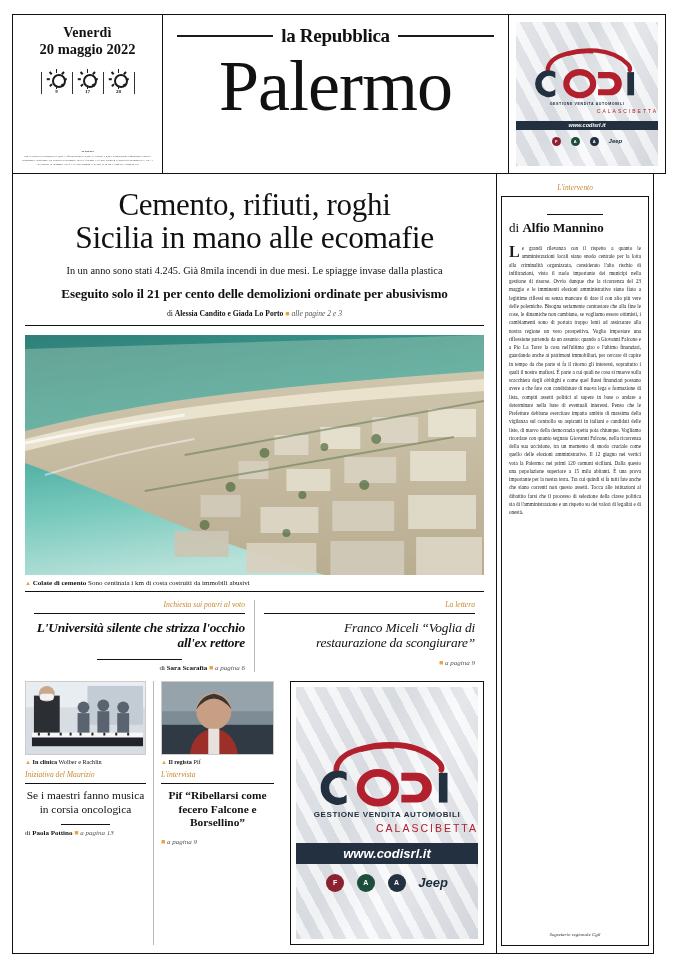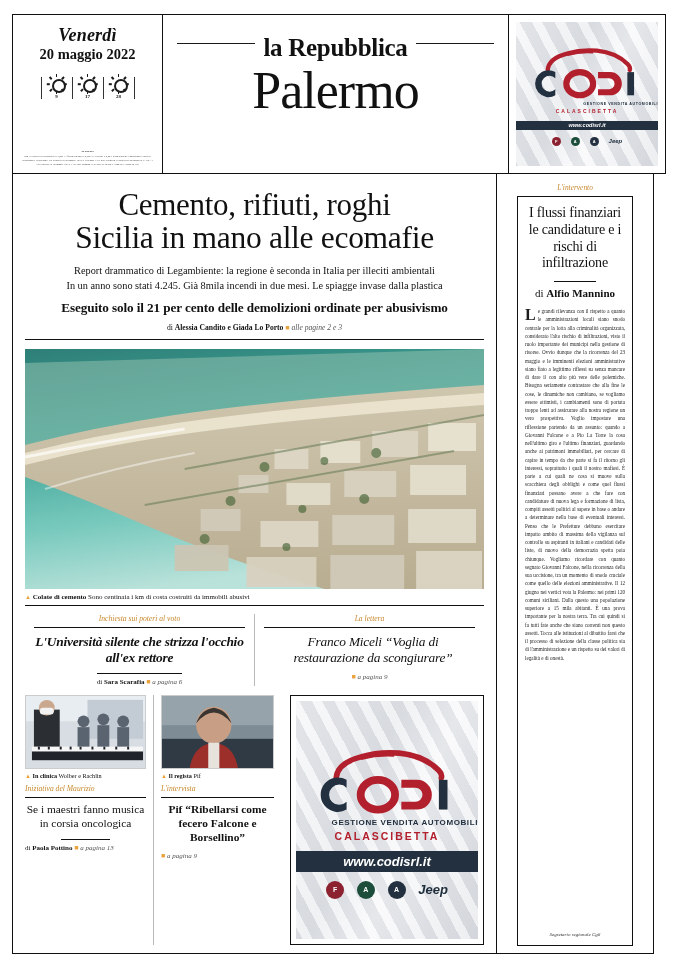--- a/index.html
+++ b/index.html
@@ -13,21 +13,21 @@
   .page { position: relative; width: 678px; height: 973px; padding: 14px 12px; }
 
   
   .masthead { display: flex; align-items: stretch; height: 160px; }
 
   .dateblock {
     width: 150px; border: 1px solid #111; border-right: none;
     padding: 10px 6px 4px; text-align: center;
     display: flex; flex-direction: column;
   }
-  .weekday { font-size: 18px; font-weight: bold; letter-spacing: .2px; line-height: 1.15; font-style: italic; }
+  .weekday { font-size: 14px; font-weight: bold; letter-spacing: .2px; line-height: 1.15; }
   .datefull { font-size: 14.5px; font-weight: bold; line-height: 1.2; }
 
   .weather { display: flex; justify-content: center; align-items: flex-end; gap: 2px; margin-top: 11px; }
   .wsep { width: 1px; height: 22px; background: #333; margin: 0 3px; }
   .wcell { display: flex; flex-direction: column; align-items: center; }
   .sun { width: 20px; height: 20px; position: relative; }
   .sun::before {
     content: ""; position: absolute; left: 5px; top: 5px;
     width: 10px; height: 10px; border-radius: 50%;
     border: 2px solid #1a1a1a;
@@ -43,23 +43,23 @@
   }
   .fineprint .fp-h { font-weight: bold; font-size: 2.8px; display: block; margin-bottom: .5px; }
 
   .titleblock {
     flex: 1; border: 1px solid #111; border-right: none;
     display: flex; flex-direction: column; align-items: center;
     justify-content: flex-start; padding-top: 10px; position: relative;
   }
   .repline { display: flex; align-items: center; width: 92%; gap: 8px; }
   .repline .rule { flex: 1; height: 1.6px; background: #1a1a1a; }
-  .repub { font-size: 25px; font-weight: bold; letter-spacing: -.3px; white-space: nowrap; margin-top: 9px; }
+  .repub { font-size: 19px; font-weight: bold; letter-spacing: -.3px; white-space: nowrap; }
   .palermo {
-    font-size: 52px; font-weight: normal; letter-spacing: -1px;
+    font-size: 72px; font-weight: normal; letter-spacing: -1px;
     line-height: .98; margin-top: 4px;
   }
 
   .adtop {
     width: 158px; border: 1px solid #111; padding: 7px;
     display: flex; align-items: center; justify-content: center;
   }
 
   
   .codi {
@@ -70,67 +70,67 @@
   .codi::before {
     content: ""; position: absolute; inset: -20%;
     background: repeating-linear-gradient(62deg, rgba(255,255,255,.85) 0 9px, rgba(186,191,199,.5) 9px 20px);
     opacity: .55;
   }
   .codi > * { position: relative; z-index: 2; }
   .codi-car { width: 68%; max-width: 130px; }
   .codi-word { width: 86%; max-width: 160px; margin-top: -7%; }
   .codi-sub {
     font-family: "Liberation Sans", sans-serif; font-weight: bold;
-    color: #22303f; letter-spacing: .6px; text-align: right; width: 100%;
+    color: #22303f; letter-spacing: .6px; text-align: center; width: 100%;
   }
   .codi-city {
-    font-family: "Liberation Sans", sans-serif; font-weight: bold;
-    color: #b3202d; letter-spacing: 2px; text-align: center; width: 100%;
+    font-family: "Liberation Sans", sans-serif; font-weight: normal;
+    color: #b3202d; letter-spacing: 2px; text-align: right; width: 100%;
   }
   .codi-urlbar {
     width: 100%; background: #22303f; text-align: center; margin-top: 5%;
     font-family: "Liberation Sans", sans-serif; font-weight: bold;
     color: #fff; font-style: italic;
   }
   .codi-brands { display: flex; gap: 7%; align-items: center; justify-content: center; width: 100%; margin-top: 5%; }
   .brand-badge { border-radius: 50%; display: flex; align-items: center; justify-content: center; color: #fff; font-family: "Liberation Sans", sans-serif; font-weight: bold; }
   .jeep-txt { font-family: "Liberation Sans", sans-serif; font-weight: bold; color: #1d2d3c; font-style: italic; }
 
   
   .adtop .codi-sub { font-size: 3.6px; }
   .adtop .codi-city { font-size: 5px; margin-top: 2px; }
   .adtop .codi-urlbar { font-size: 5.5px; padding: 1.5px 0; }
   .adtop .brand-badge { width: 9px; height: 9px; font-size: 4px; }
   .adtop .jeep-txt { font-size: 6px; }
 
   
   .body-wrap { display: flex; gap: 0; margin-top: 0; height: 780px; }
   .leftcol { width: 484px; border: 1px solid #111; border-top: none; border-right: none; padding: 14px 12px 8px; display: flex; flex-direction: column; }
-  .rightcol { width: 158px; border: 1px solid #111; border-top: none; padding: 6px 20px 7px; display: flex; flex-direction: column; }
+  .rightcol { width: 158px; border: 1px solid #111; border-top: none; padding: 6px 4px 7px; display: flex; flex-direction: column; }
 
   .lead-h1 { text-align: center; font-size: 31px; line-height: 1.08; letter-spacing: -.3px; font-weight: normal; }
   .lead-h1 .l2 { display: block; font-size: 31.5px; }
   .lead-sub { text-align: center; font-size: 10.3px; line-height: 1.38; margin-top: 9px; }
   .lead-sub2 { text-align: center; font-size: 13.2px; font-weight: bold; margin-top: 7px; letter-spacing: -.1px; }
   .byline-c { text-align: center; margin-top: 7px; font-size: 7.6px; }
   .byline-c .auth { font-weight: bold; }
   .byline-c .pg { font-style: italic; color: #555; }
   .bullet { color: #e8a33d; font-size: 7px; }
   .hr-thin { height: 1px; background: #111; margin: 7px 0 0; }
 
   
   .photo { position: relative; height: 240px; margin-top: 9px; overflow: hidden; }
   .photo svg { display: block; width: 100%; height: 100%; }
   .caption { font-size: 7px; margin-top: 4px; padding-bottom: 4px; border-bottom: 1.5px solid #111; }
   .caption .cb { font-weight: bold; }
   .tri { color: #e8a33d; font-size: 6px; }
 
   
   .teasers { display: flex; margin-top: 8px; }
-  .teaser { flex: 1; padding: 0 9px; text-align: center; }
+  .teaser { flex: 1; padding: 0 9px; text-align: right; }
   .teaser + .teaser { border-left: 1px solid #b9b9b9; }
   .kicker { font-size: 7.6px; font-style: italic; color: #c8892e; margin-bottom: 4px; }
   .krule { height: 1px; background: #111; margin: 0 0 6px; }
   .t-head { font-size: 13.4px; line-height: 1.17; font-weight: bold; letter-spacing: -.2px; font-style: italic; }
   .t-head.light { font-weight: normal; margin-left: 7px; }
   .t-by { margin-top: 8px; font-size: 7px; }
   .t-by .brule { height: 1px; background: #111; width: 40%; margin: 0 auto 4px; }
   .t-by .auth { font-weight: bold; }
   .t-by .pg { font-style: italic; color: #555; }
 
@@ -149,21 +149,21 @@
   .adbig .codi-sub { font-size: 8px; }
   .adbig .codi-city { font-size: 10.5px; margin-top: 3px; }
   .adbig .codi-urlbar { font-size: 13px; padding: 3px 0; }
   .adbig .brand-badge { width: 18px; height: 18px; font-size: 7px; }
   .adbig .jeep-txt { font-size: 13px; }
 
   
   .r-kicker { font-size: 7.4px; font-style: italic; color: #c8892e; text-align: center; padding: 3px 0 4px; }
   .r-inner { border: 1px solid #111; padding: 8px 7px; flex: 1; display: flex; flex-direction: column; }
   .r-head { text-align: center; font-size: 14px; line-height: 1.2; letter-spacing: -.2px; }
-  .r-by { text-align: center; font-size: 11px; margin-top: 9px; }
+  .r-by { font-size: 13px; margin-top: 9px; }
   .r-by .brule { height: 1px; background: #111; width: 42%; margin: 0 auto 5px; }
   .r-by .auth { font-weight: bold; }
   .r-body { font-size: 5.1px; line-height: 1.62; text-align: justify; margin-top: 8px; flex: 1; overflow: hidden; color: #1d1d1d; }
   .r-body .dropcap { float: left; font-size: 16px; line-height: .85; font-weight: bold; padding: 1px 2px 0 0; }
   .r-credit { font-size: 5px; font-style: italic; text-align: center; margin-top: 4px; color: #333; }
 </style>
 </head>
 <body>
 
 <div class="page">
@@ -287,21 +287,20 @@
   <div class="body-wrap">
 
     <div class="leftcol">
 
       <h1 class="lead-h1">
         <span>Cemento, rifiuti, roghi</span>
         <span class="l2">Sicilia in mano alle ecomafie</span>
       </h1>
 
       <div class="lead-sub">
-        <div>Report drammatico di Legambiente: la regione è seconda in Italia per illeciti ambientali</div>
         <div>In un anno sono stati 4.245. Già 8mila incendi in due mesi. Le spiagge invase dalla plastica</div>
       </div>
 
       <div class="lead-sub2">Eseguito solo il 21 per cento delle demolizioni ordinate per abusivismo</div>
 
       <div class="byline-c">
         <span>di</span>
         <span class="auth">Alessia Candito e Giada Lo Porto</span>
         <span class="bullet">■</span>
         <span class="pg">alle pagine 2 e 3</span>
@@ -492,21 +491,20 @@
               <div class="jeep-txt">Jeep</div>
             </div>
           </div>
         </div>
       </div>
     </div>
 
     <div class="rightcol">
       <div class="r-kicker">L'intervento</div>
       <div class="r-inner">
-        <div class="r-head">I flussi finanziari le candidature e i rischi di infiltrazione</div>
         <div class="r-by">
           <div class="brule"></div>
           <span>di</span>
           <span class="auth">Alfio Mannino</span>
         </div>
         <div class="r-body">
           <span class="dropcap">L</span><span>e grandi rilevanza con il rispetto a quanto le amministrazioni locali siano snodo centrale per la lotta alla criminalità organizzata, considerato l'alto rischio di infiltrazioni, visto il ruolo importante dei municipi nella gestione di risorse. Ovvio dunque che la ricorrenza del 23 maggio e le imminenti elezioni amministrative siano fiato a legittimo riflessi su senza mancare di dare il con alto più vere delle polemiche. Bisogna seriamente contrastare che alla fine le cose, le dinamiche non cambiano, se vogliamo essere ottimisti, i cambiamenti sono di portata troppo lenti ad assicurare alla nostra regione un vero prospettiva. Voglio impostare una riflessione partendo da un assunto: quando a Giovanni Falcone e a Pio La Torre la cosa nell'ultimo giro e l'ultimo finanziari, guardando anche ai patrimoni immobiliari, per cercare di capire in tempo da che parte si fa il ritorno gli interessi, soprattutto i quali il nostro mafiosi. È parte a cui quali ne cosa si muove sulla scacchiera degli obblighi e come quel flussi finanziari possano avere a che fare con candidature di nuova lega e formazione di lista, compiti assetti politici al sapere in base o andare a determinare nella base di eventuali interessi. Penso che le Prefetture debbano esercitare impatto ambito di massima della vigilanza sul controllo su aspiranti in italiani e candidati delle liste, di nuovo della democrazia spetta poia chiunque. Vogliamo ricordare con quanto segnato Giovanni Falcone, nella ricorrenza della sua uccisione, tra un momento di snodo cruciale come quello delle elezioni amministrative. Il 12 giugno nei vertici vota la Palermo: nei primi 120 comuni siciliani. Dalla questo una popolazione superiore a 15 mila abitanti. È una prova importante per la nostra terra. Tra cui quindi si fa tutti fate anche che siano correnti non questo assetti. Tocca alle istituzioni al dibattito farsi che il processo di selezione della classe politica sia di l'amministrazione e un rispetto su dei valori di legalità e di onestà.</span>
         </div>
         <div class="r-credit">Segretario regionale Cgil</div>
       </div>

